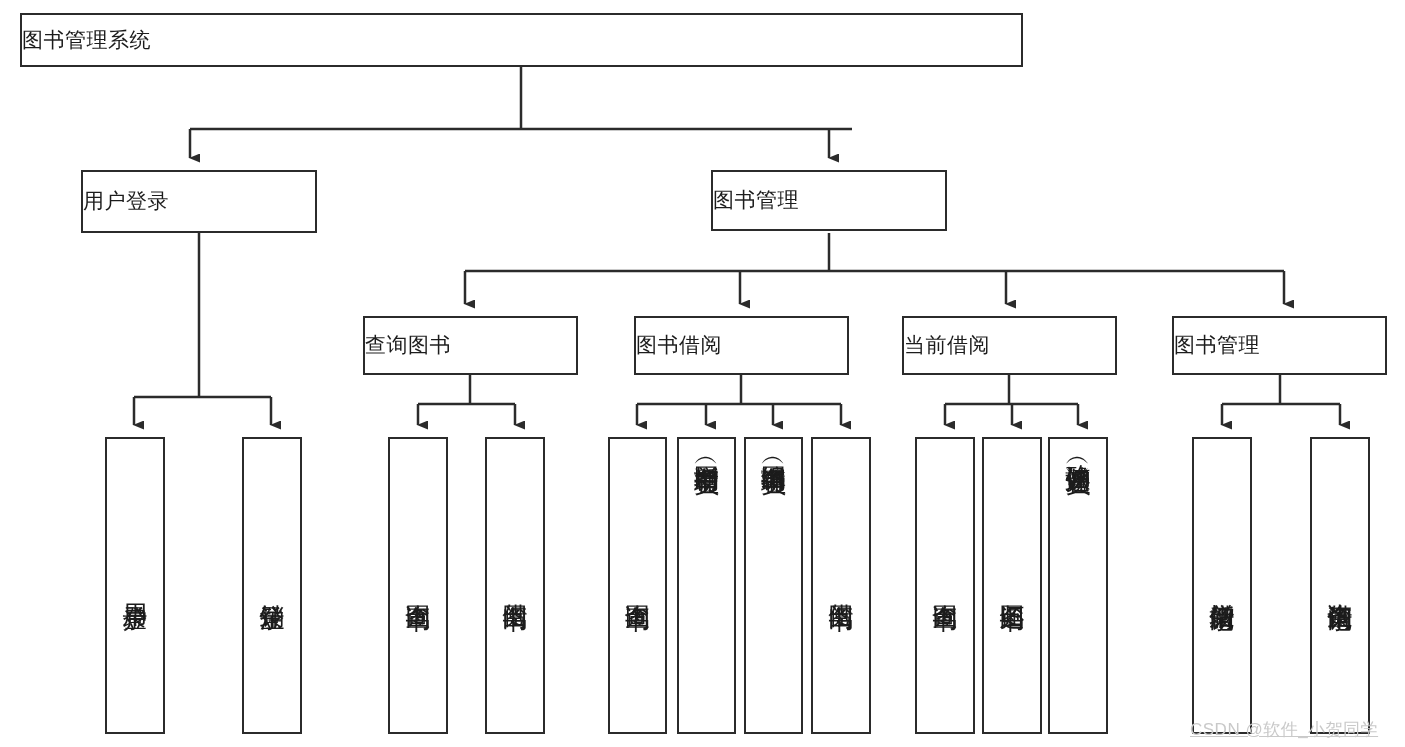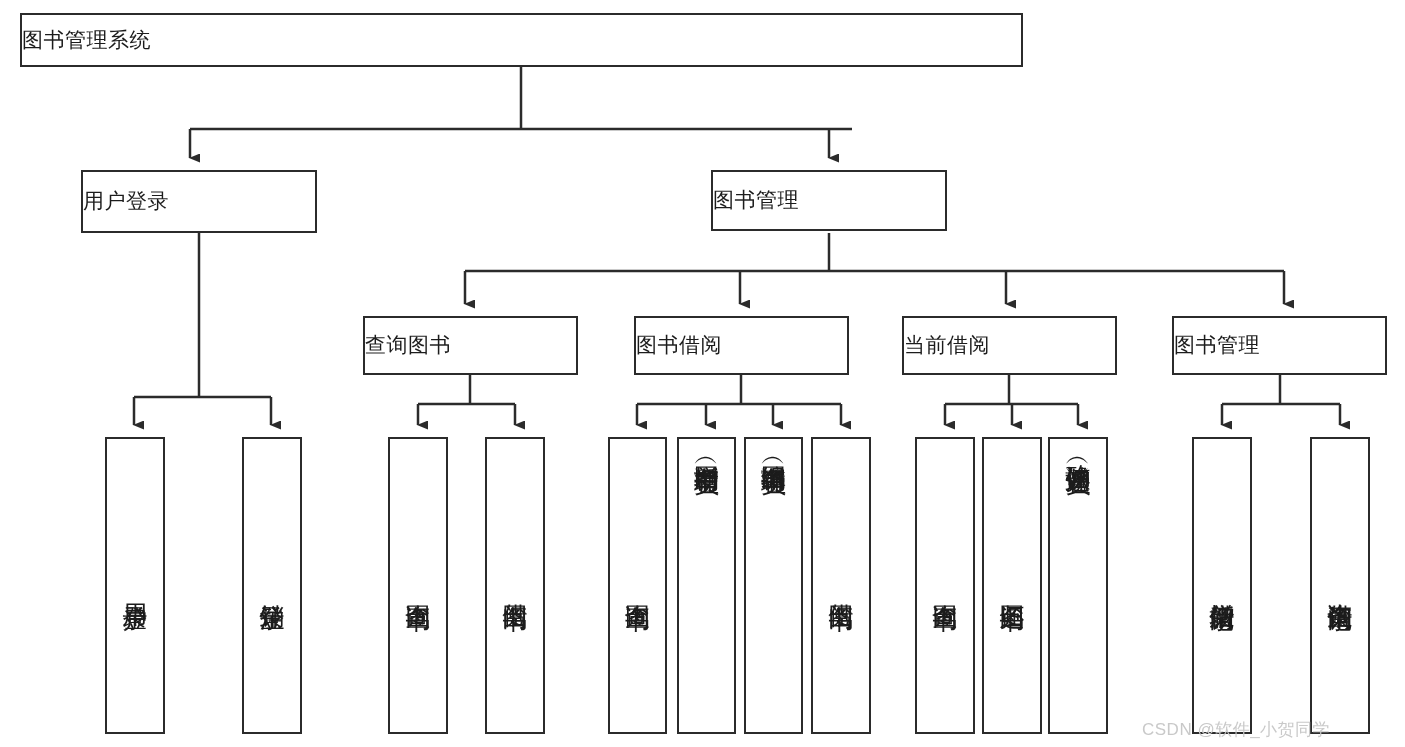--- a/index.html
+++ b/index.html
@@ -199,15 +199,15 @@
   <div class="node vertical" style="left:1048px; top:437px; width:60px; height:297px;">
     <span class="node-label">确认归还（管理员）</span>
   </div>
   <div class="node vertical centered" style="left:1192px; top:437px; width:60px; height:297px;">
     <span class="node-label">新增借阅记录</span>
   </div>
   <div class="node vertical centered" style="left:1310px; top:437px; width:60px; height:297px;">
     <span class="node-label">查询借阅记录</span>
   </div>
 
-  <div class="watermark" style="left:1142px; top:718px;">CSDN @软件_小贺同学</div>
+  <div class="watermark" style="left:1190px; top:718px;text-decoration:underline;">CSDN @软件_小贺同学</div>
 
 </div>
 
 </body></html>

